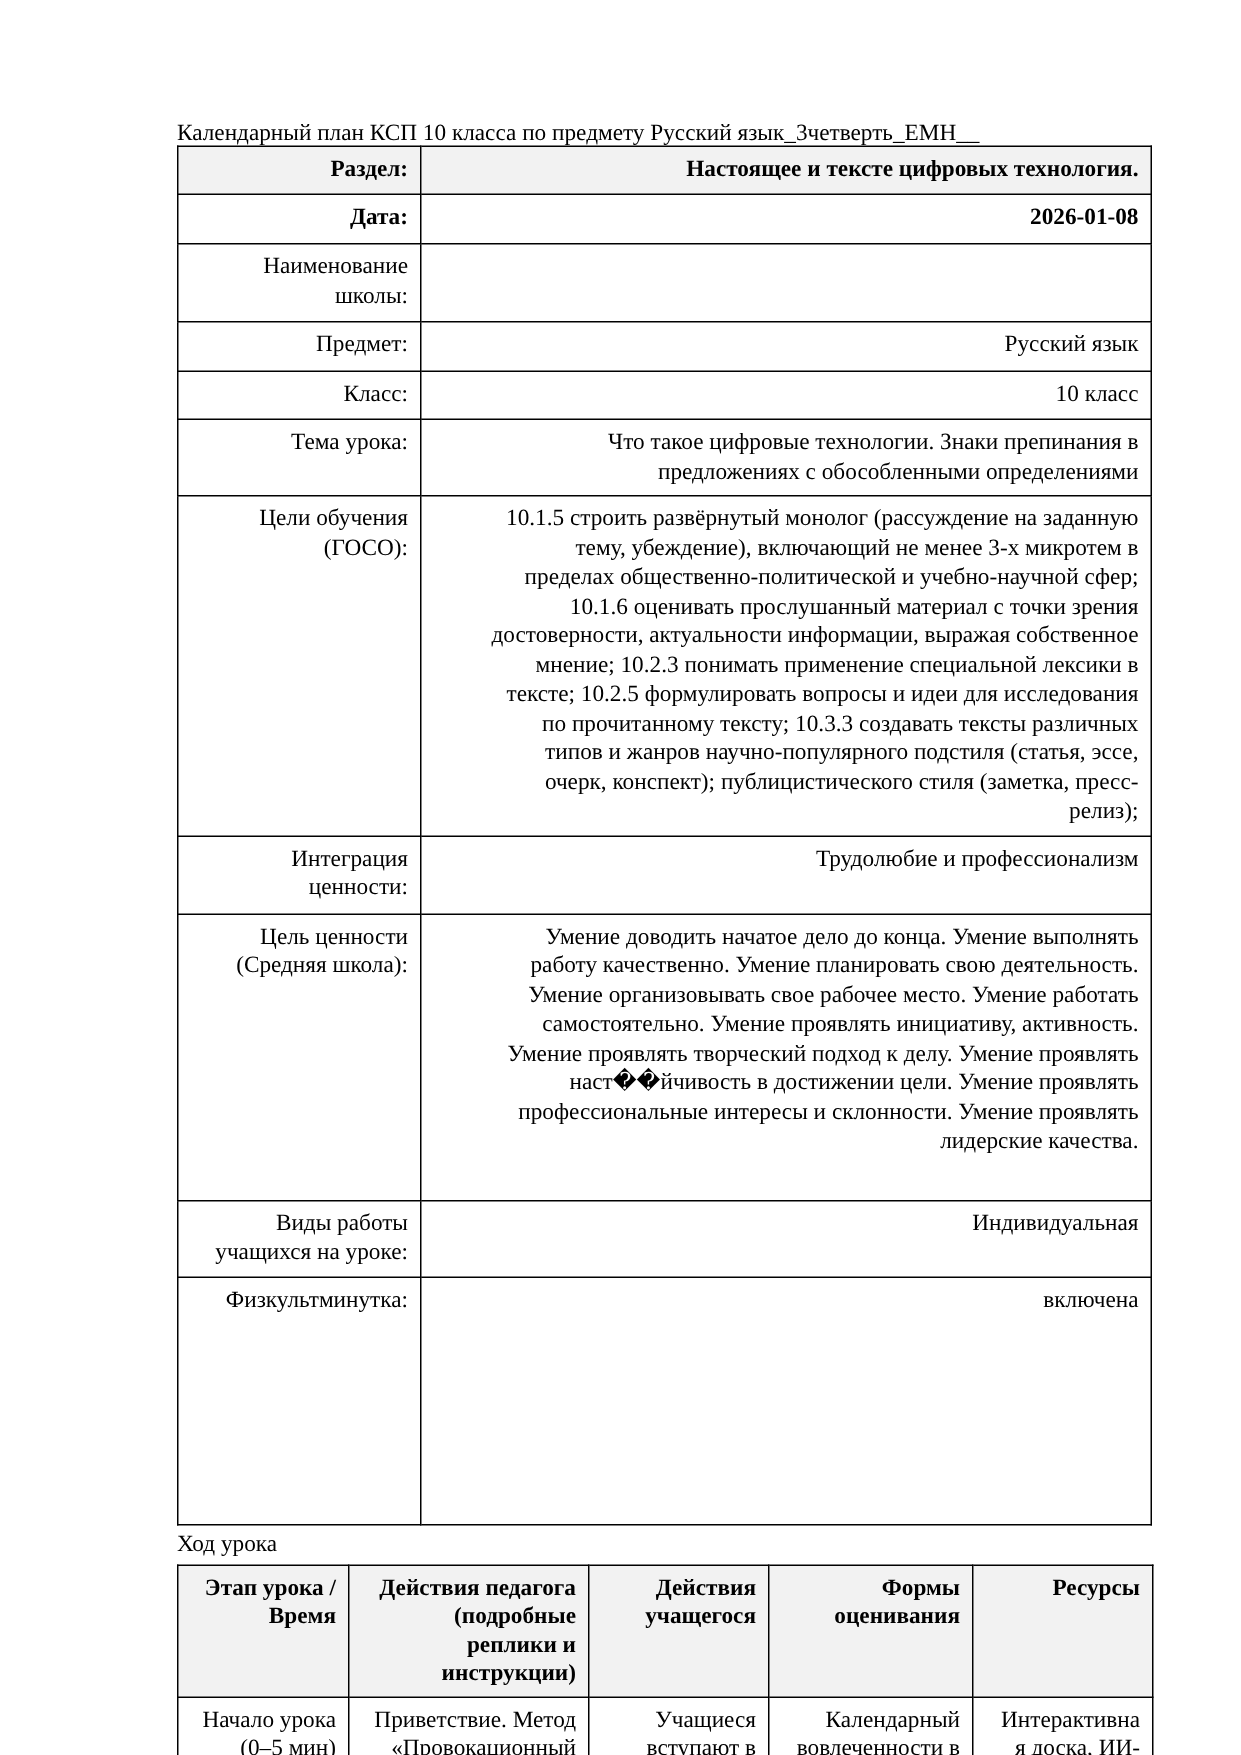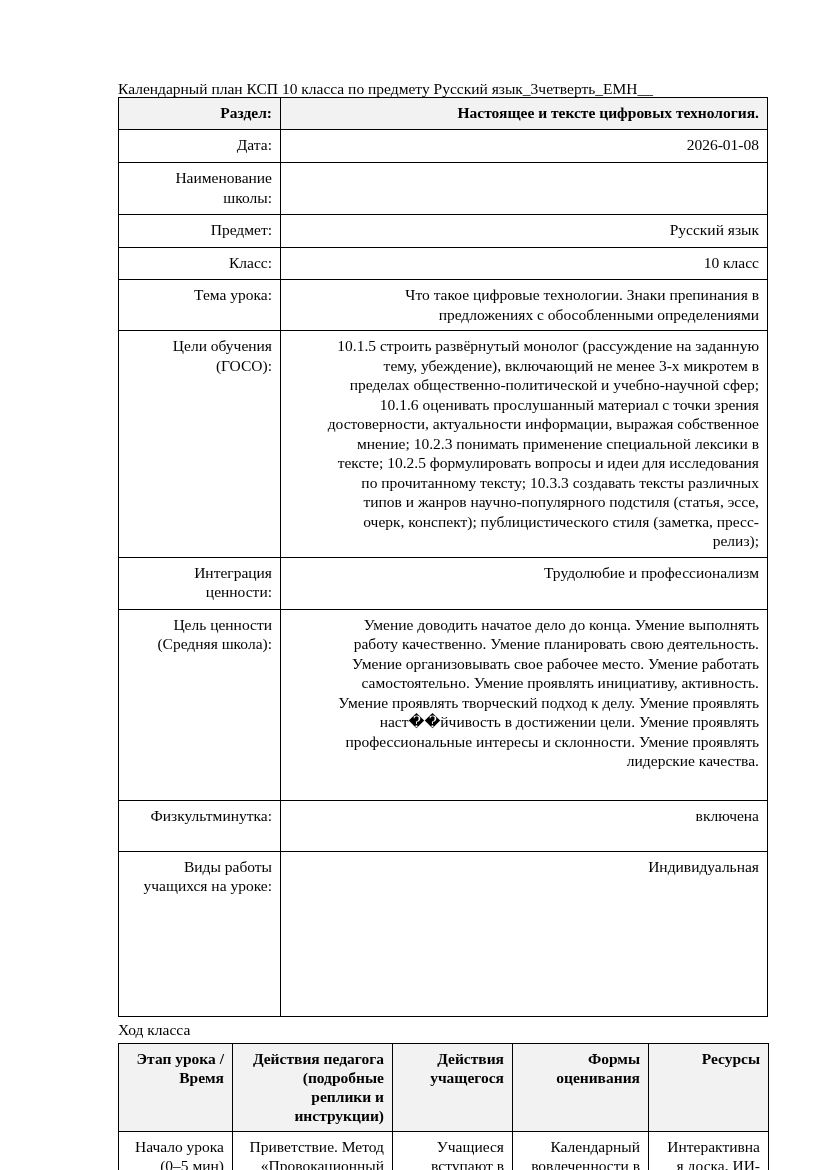--- a/index.html
+++ b/index.html
@@ -35,21 +35,21 @@
     white-space:pre-line;
     overflow:hidden;
     box-sizing:border-box;
   }
   .info-table{margin-top:0;}
   .info-table td:first-child{width:162px;}
   .info-table tr.shaded td{background:var(--shade);}
   .info-table td.bold{font-weight:bold;}
   
   .info-table tr:nth-child(1) td{height:32px;}
-  .info-table tr:nth-child(2) td{height:33px;}
+  .info-table tr:nth-child(2) td{height:33px;font-weight:bold;}
   .info-table tr:nth-child(3) td{height:52px;}
   .info-table tr:nth-child(4) td{height:33px;}
   .info-table tr:nth-child(5) td{height:32px;margin-left:48px;}
   .info-table tr:nth-child(6) td{height:33px;}
   .info-table tr:nth-child(7) td{height:32px;}
   .info-table tr:nth-child(8) td{height:52px;}
   .info-table tr:nth-child(9) td{height:191px;}
   .info-table tr:nth-child(10) td{height:51px;}
   .info-table tr:nth-child(11) td{height:165px;}
   .info-table tr:nth-child(12) td{height:52px;}
@@ -123,32 +123,32 @@
           <td>Умение доводить начатое дело до конца. Умение выполнять
 работу качественно. Умение планировать свою деятельность.
 Умение организовывать свое рабочее место. Умение работать
 самостоятельно. Умение проявлять инициативу, активность.
 Умение проявлять творческий подход к делу. Умение проявлять
 наст��йчивость в достижении цели. Умение проявлять
 профессиональные интересы и склонности. Умение проявлять
 лидерские качества.</td>
         </tr>
         <tr>
-          <td>Физкультминутка:</td>
-          <td>включена</td>
-        </tr>
-        <tr>
           <td>Виды работы
 учащихся на уроке:</td>
           <td>Индивидуальная</td>
         </tr>
+        <tr>
+          <td>Физкультминутка:</td>
+          <td>включена</td>
+        </tr>
       </tbody>
   </table>
 
-  <div class="flow-heading">Ход класса</div>
+  <div class="flow-heading">Ход урока</div>
 
   <table class="lesson-table">
     <colgroup>
       <col style="width:114px">
       <col style="width:160px">
       <col style="width:120px">
       <col style="width:136px">
       <col style="width:120px">
     </colgroup>
     <thead>

